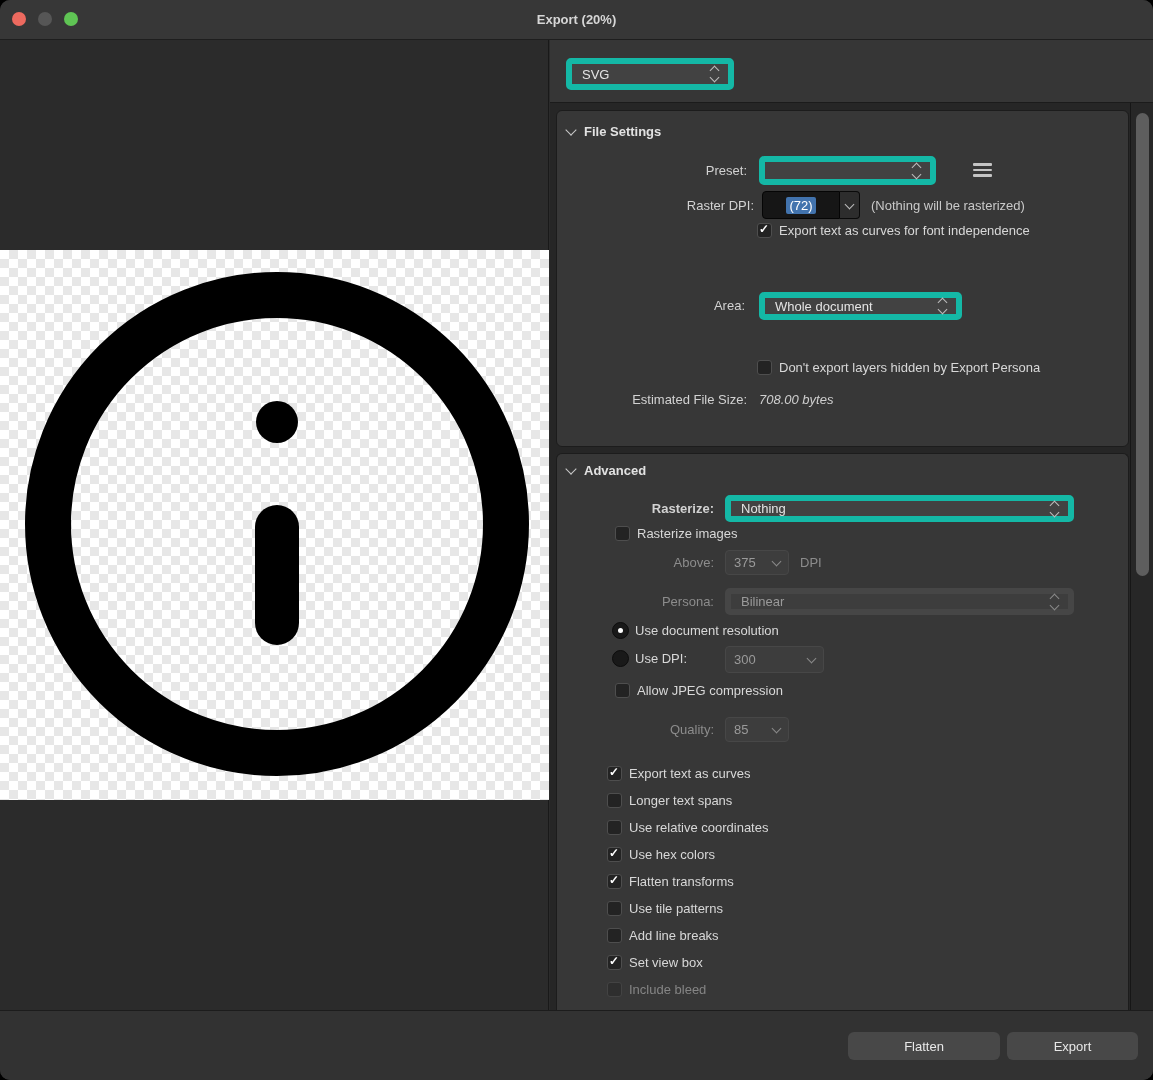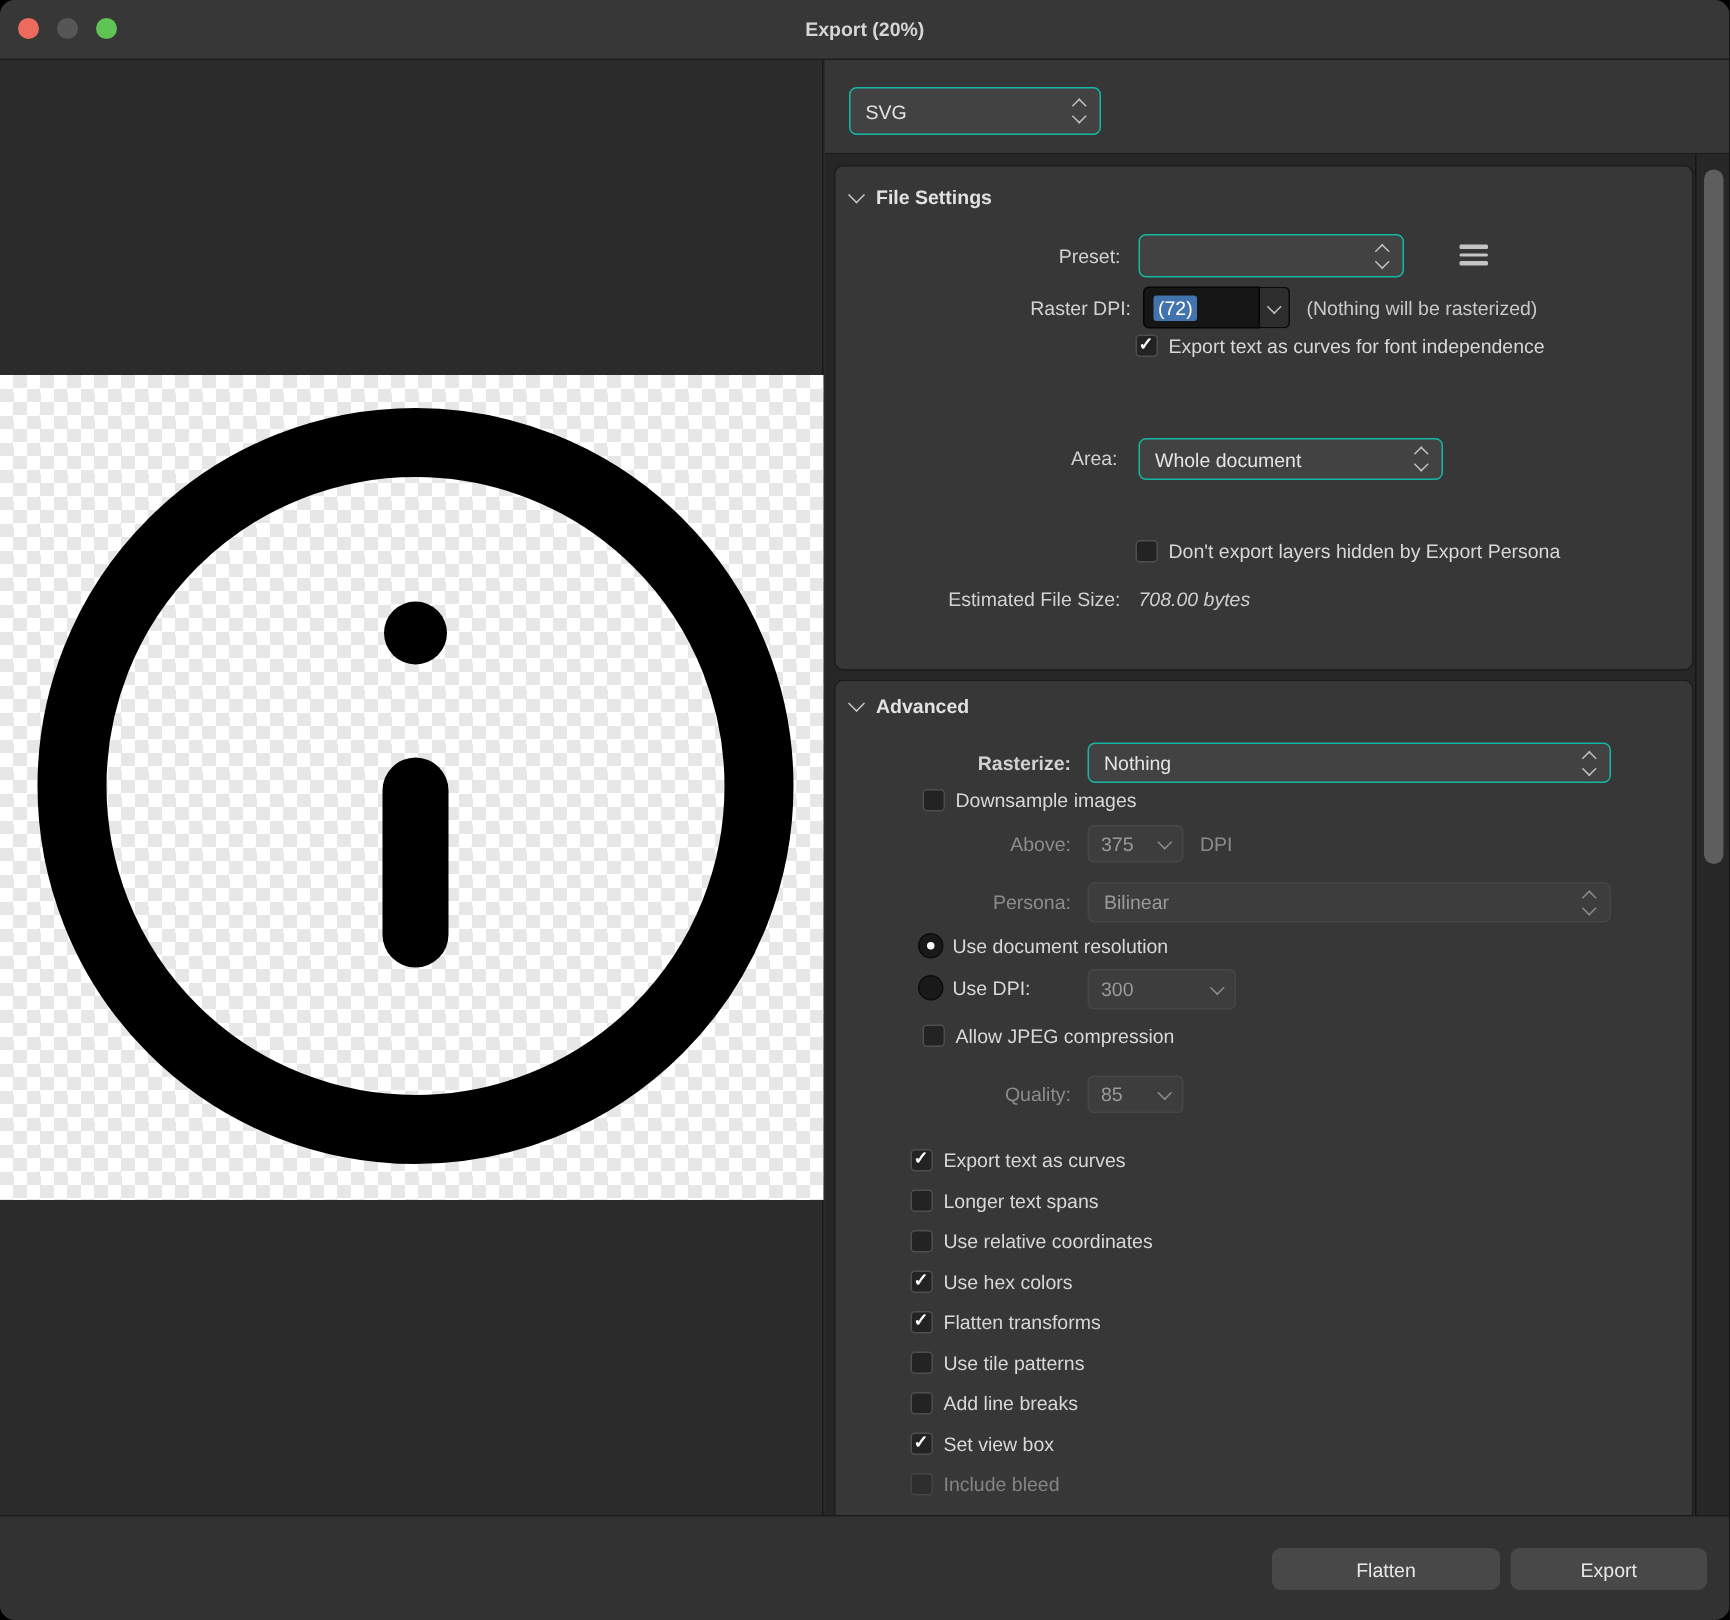--- a/index.html
+++ b/index.html
@@ -13,21 +13,21 @@
   .title{position:absolute;left:0;top:0;width:100%;height:40px;line-height:40px;text-align:center;color:#d6d6d6;font-size:13px;font-weight:700;}
   
   .preview{position:absolute;left:0;top:40px;width:549px;height:970px;background:#2b2b2b;border-right:1px solid #191919;box-sizing:border-box;}
   .checker{position:absolute;left:0;top:210px;width:549px;height:550px;
     background:repeating-conic-gradient(#e7e7e7 0% 25%, #ffffff 0% 50%);background-size:18px 18px;}
   .icon-svg{position:absolute;left:0;top:0;}
   
   .rightcol{position:absolute;left:550px;top:40px;width:603px;height:970px;background:#262626;}
   .topstrip{position:absolute;left:0;top:0;width:603px;height:63px;background:#363636;border-bottom:1px solid #1b1b1b;box-sizing:border-box;}
   
-  .dd{position:absolute;background:#424242;border:1px solid #14b8a6;border-radius:5px;box-sizing:border-box;color:#e4e4e4;font-size:13px;display:flex;align-items:center;padding:0 10px;}
+  .dd{position:absolute;background:#424242;border:6px solid #14b8a6;border-radius:5px;box-sizing:border-box;color:#e4e4e4;font-size:13px;display:flex;align-items:center;padding:0 10px;}
   .dd.disabled{color:#9a9a9a;background:#3d3d3d;border-color:#464646;}
   .dd .txt{flex:1;overflow:hidden;white-space:nowrap;}
   .chevs{display:flex;flex-direction:column;align-items:center;gap:3px;margin-left:6px;}
   .chev{width:6px;height:6px;border-right:1.5px solid #bdbdbd;border-bottom:1.5px solid #bdbdbd;}
   .chev.up{transform:rotate(-135deg);}
   .chev.down{transform:rotate(45deg);margin-top:-3px;}
   .chev.single{transform:rotate(45deg);margin-top:-2px;}
   .dd.disabled .chev{border-color:#8a8a8a;}
   
   .panel{position:absolute;left:6px;width:573px;background:#373737;border:1px solid #1c1c1c;border-radius:6px;box-sizing:border-box;overflow:hidden;}
@@ -42,21 +42,21 @@
   
   .cb{position:absolute;width:15px;height:15px;background:#232323;border:1px solid #4e4e4e;border-radius:3px;box-sizing:border-box;}
   .cb.checked::after{content:"\2713";position:absolute;left:1px;top:-2px;color:#fff;font-size:12px;font-weight:700;}
   .cb.disabled{background:#2e2e2e;border-color:#434343;}
   .cblabel{position:absolute;color:#d8d8d8;font-size:13px;white-space:nowrap;}
   .cblabel.dim{color:#858585;}
   
   .radio{position:absolute;width:17px;height:17px;border-radius:50%;background:#191919;border:1px solid #0c0c0c;box-sizing:border-box;}
   .radio.selected::after{content:"";position:absolute;left:5px;top:5px;width:5px;height:5px;border-radius:50%;background:#fff;}
   
-  .dpi-field{position:absolute;background:#161616;border:1px solid #050505;border-radius:4px 0 0 4px;box-sizing:border-box;display:flex;align-items:center;padding:0 6px;font-size:13px;color:#fff;}
+  .dpi-field{position:absolute;background:#161616;border:1px solid #050505;border-radius:4px 0 0 4px;box-sizing:border-box;display:flex;align-items:center;padding:0 6px;font-size:13px;color:#fff;justify-content:center;}
   .dpi-field .sel{background:#4273ad;border-radius:2px;padding:1px 3px;}
   .dpi-arrow{position:absolute;background:#2d2d2d;border:1px solid #0a0a0a;border-left:none;border-radius:0 4px 4px 0;box-sizing:border-box;display:flex;align-items:center;justify-content:center;}
   
   .mini{position:absolute;background:#3d3d3d;border:1px solid #474747;border-radius:4px;box-sizing:border-box;display:flex;align-items:center;padding:0 8px;font-size:13px;color:#9a9a9a;}
   
   .burger{position:absolute;width:19px;height:14px;display:flex;flex-direction:column;justify-content:space-between;}
   .burger i{display:block;height:2.6px;background:#c4c4c4;border-radius:1px;}
   
   .optrow{display:flex;align-items:center;height:15px;margin-bottom:12px;padding-left:50px;position:relative;}
   .optrow .cb{position:relative;flex:0 0 15px;}
@@ -159,21 +159,21 @@
       <div class="lbl right" style="right:414px;top:47px;font-weight:bold;">Rasterize:</div>
       <div class="dd" style="left:168px;top:41px;width:349px;height:27px;justify-content:center;">
         <span class="txt">Nothing</span>
         <span class="chevs">
             <span class="chev up"></span>
             <span class="chev down"></span>
           </span>
       </div>
 
       <div class="cb" style="left:58px;top:72px;"></div>
-      <div class="cblabel" style="left:80px;top:72px;">Downsample images</div>
+      <div class="cblabel" style="left:80px;top:72px;">Rasterize images</div>
 
       <div class="lbl right dim" style="right:414px;top:101px;">Above:</div>
       <div class="mini" style="left:168px;top:96px;width:64px;height:25px;">
         <span>375</span>
         <span class="chev single" style="margin-left:auto;border-color:#8a8a8a;"></span>
       </div>
       <div class="lbl dim" style="left:243px;top:101px;">DPI</div>
 
       <div class="lbl right dim" style="right:414px;top:140px;">Persona:</div>
       <div class="dd disabled" style="left:168px;top:134px;width:349px;height:27px;">

